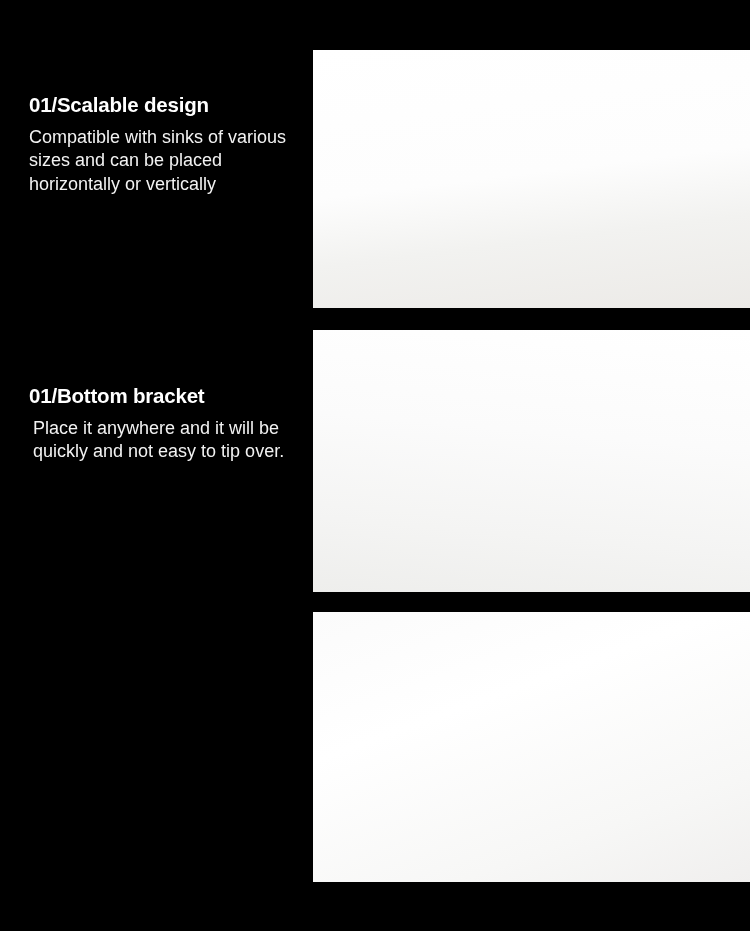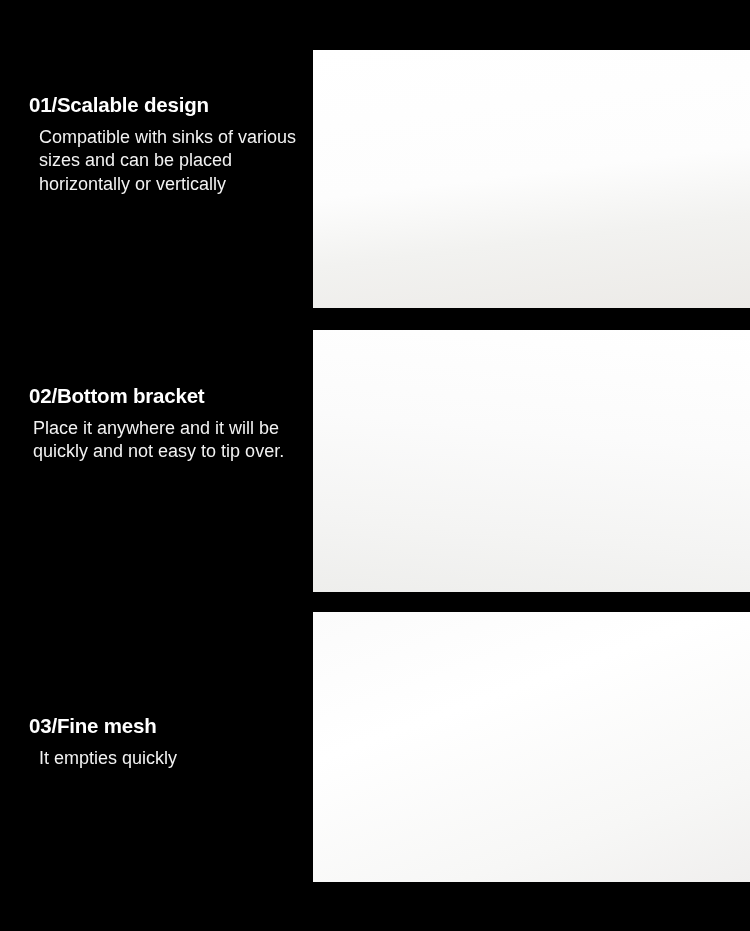--- a/index.html
+++ b/index.html
@@ -39,21 +39,21 @@
     padding-left: 29px;
     white-space: nowrap;
   }
 
   .feature-body {
     font-size: 18px;
     font-weight: normal;
     line-height: 1.32;
     color: #f2f2f2;
     margin: 0;
-    padding-left: 39px;
+    padding-left: 29px;
     padding-right: 12px;
   }
   .feature-body.indented {
     padding-left: 33px;
   }
 
   
   #feature-1-text { top: 93px; }
   #feature-2-text { top: 384px; }
   #feature-3-text { top: 714px; }
@@ -171,21 +171,21 @@
       <path d="M300 150 C 250 172, 170 202, 96 226 C 54 240, 14 250, -8 256" fill="none" stroke="#b9bdc0" stroke-width="2.6" stroke-linecap="round" opacity="0.9"></path>
 
       <path d="M322 128 L340 122 L345 136 L327 143 Z" fill="#7a7f83" opacity="0.85"></path>
       <path d="M324 127 L339 122 L342 129 L327 134 Z" fill="#e7e9ea" opacity="0.9"></path>
 
       <ellipse cx="180" cy="244" rx="210" ry="14" fill="#d8d6d2" opacity="0.45"></ellipse>
     </svg>
   </div>
 
   <div class="feature-text" id="feature-2-text">
-    <h2 class="feature-heading">02/Bottom bracket</h2>
+    <h2 class="feature-heading">01/Bottom bracket</h2>
     <p class="feature-body indented">Place it anywhere and it will be quickly and not easy to tip over.</p>
   </div>
 
   <div class="photo-panel" id="photo-panel-2">
     <div class="surface"></div>
     <svg viewBox="0 0 437 262" preserveAspectRatio="none">
       <defs>
         <pattern id="weave2" width="10" height="10" patternUnits="userSpaceOnUse" patternTransform="rotate(-14)">
           <rect width="10" height="10" fill="#ffffff"></rect>
           <path d="M0 0 L10 0 M0 5 L10 5" stroke="#969b9f" stroke-width="1" fill="none"></path>
@@ -249,24 +249,20 @@
                C 422 242, 410 238, 400 236 Z" fill="#7b8084" opacity="0.9"></path>
 
       <path d="M200 106 L224 100 L228 120 L204 126 Z" fill="#8c9195" opacity="0.8"></path>
       <path d="M202 106 L222 101 L225 109 L204 114 Z" fill="#eceeef" opacity="0.9"></path>
 
       <ellipse cx="400" cy="256" rx="46" ry="8" fill="#cfcdc9" opacity="0.5"></ellipse>
       <ellipse cx="150" cy="232" rx="160" ry="12" fill="#dedcd8" opacity="0.35"></ellipse>
     </svg>
   </div>
 
-  <div class="feature-text" id="feature-3-text">
-    <h2 class="feature-heading">03/Fine mesh</h2>
-    <p class="feature-body">It empties quickly</p>
-  </div>
 
   <div class="photo-panel" id="photo-panel-3">
     <div class="surface"></div>
     <svg viewBox="0 0 437 270" preserveAspectRatio="none">
       <defs>
 
         <pattern id="weave3" width="19" height="19" patternUnits="userSpaceOnUse" patternTransform="rotate(-11)">
           <rect width="19" height="19" fill="#ffffff"></rect>
 
           <path d="M0 1 L19 1" stroke="#5d6266" stroke-width="1.9" opacity="0.9"></path>

